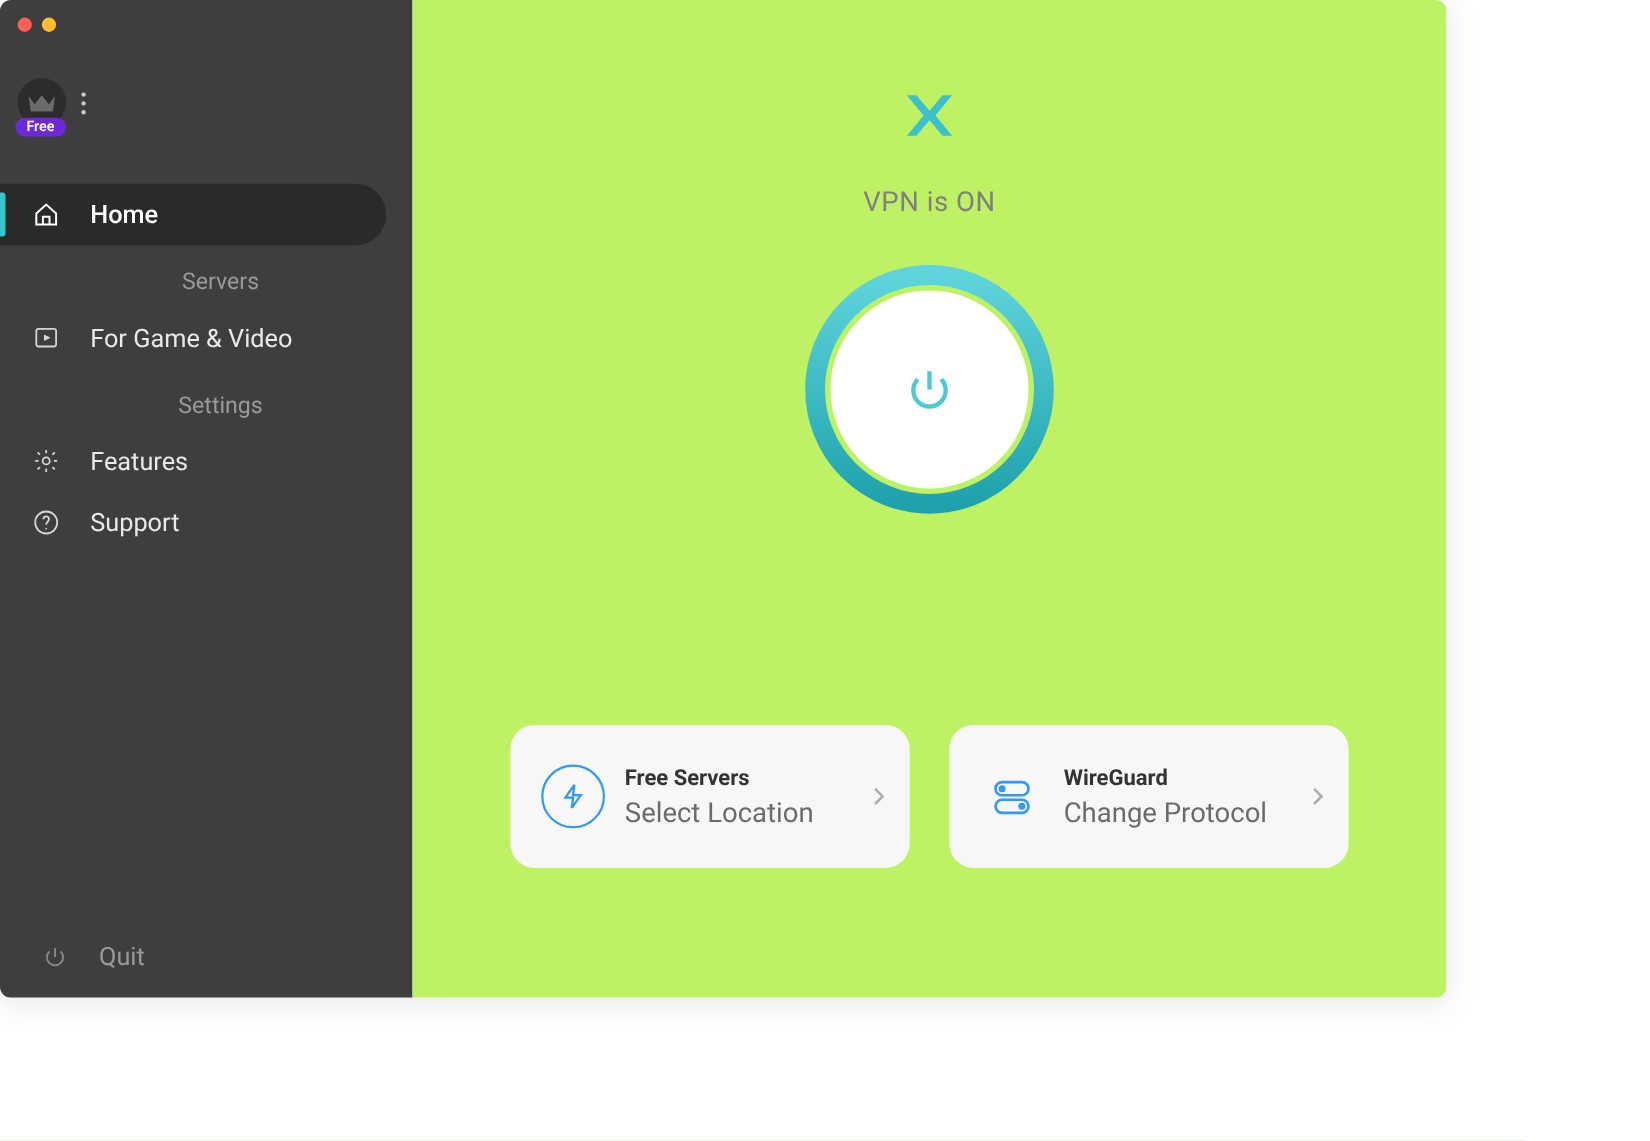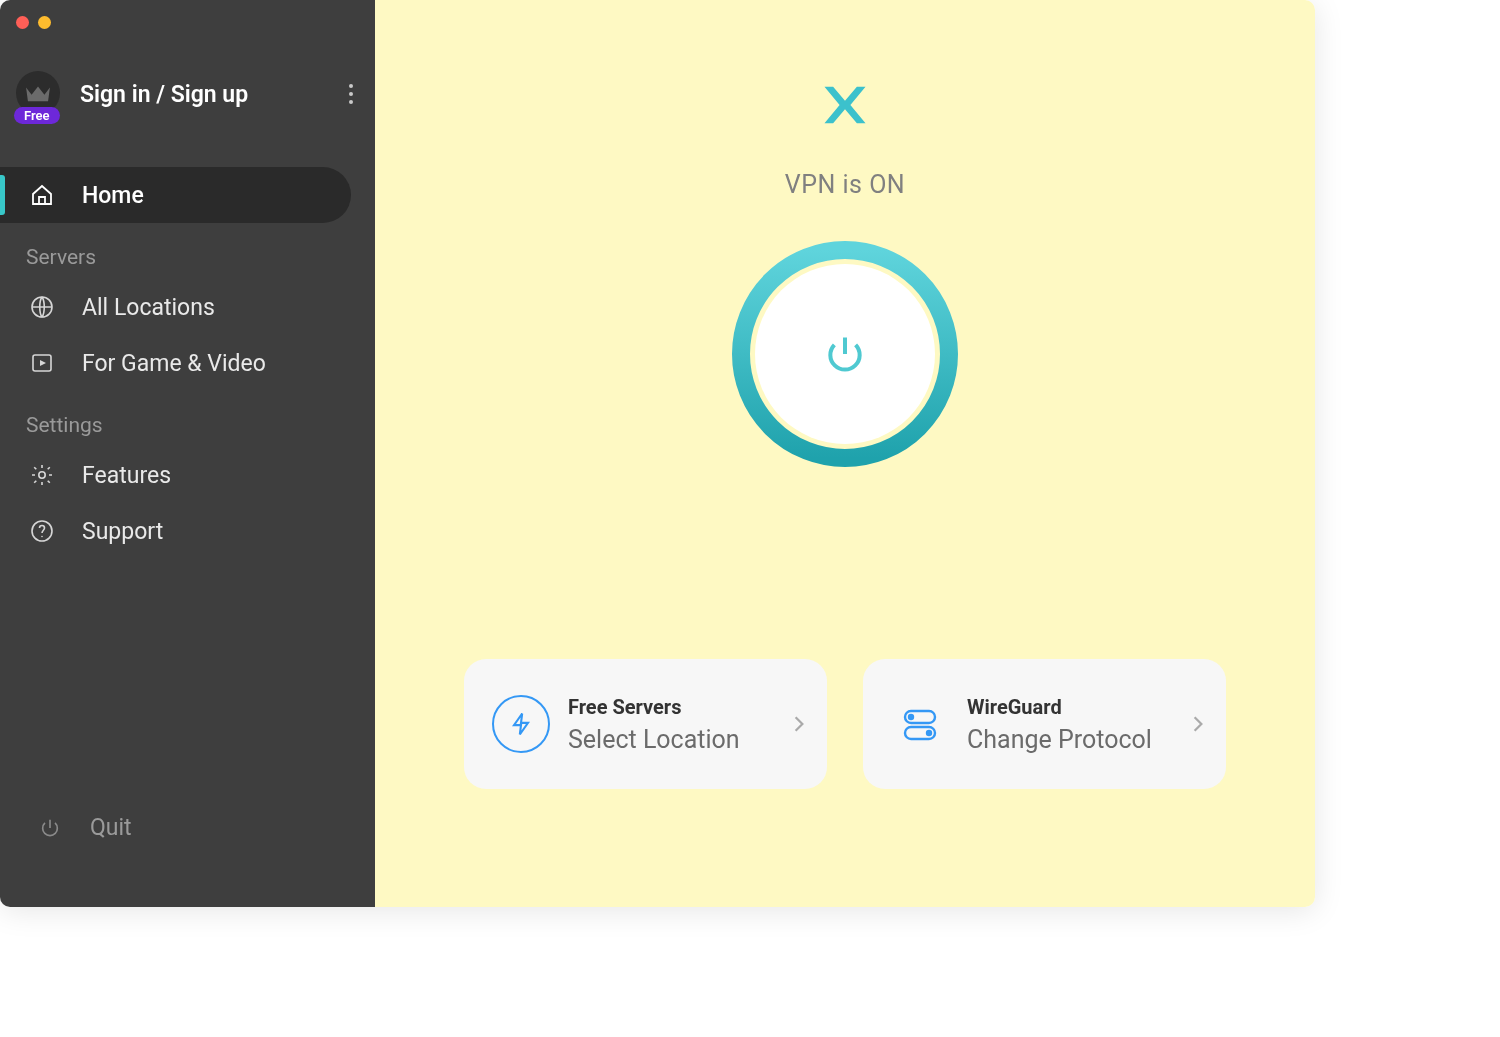--- a/index.html
+++ b/index.html
@@ -24,28 +24,28 @@
     .more-dots span { width: 4px; height: 4px; border-radius: 50%; background: #c9c9c9; }
 
     .nav { margin-top: 50px; display: flex; flex-direction: column; }
     .nav-item { display: flex; align-items: center; height: 56px; padding: 0 18px 0 30px; cursor: pointer; position: relative; }
     .nav-item .icon { width: 24px; height: 24px; display: flex; align-items: center; justify-content: center; margin-right: 28px; }
     .nav-item .label { font-size: 23px; color: #e9e9e9; }
     .nav-item.active { background: #2a2a2a; border-radius: 0 28px 28px 0; margin-right: 24px; }
     .nav-item.active::before { content: ''; position: absolute; left: 0; top: 8px; bottom: 8px; width: 5px; background: #38c7c8; border-radius: 0 3px 3px 0; }
     .nav-item.active .label { color: #fff; font-weight: 500; }
 
-    .nav-heading { font-size: 21px; color: #9a9a9a; padding: 22px 0 10px 26px; }
-
-    .quit-row { margin-top: auto; display: flex; align-items: center; padding: 0 0 66px 38px; cursor: pointer; }
+    .nav-heading { font-size: 21px; color: #9a9a9a; padding: 22px 0 10px 26px; text-align: center; }
+
+    .quit-row { margin-top: auto; display: flex; align-items: center; padding: 0 0 24px 38px; cursor: pointer; }
     .quit-row .icon { width: 24px; height: 24px; display: flex; align-items: center; justify-content: center; margin-right: 28px; }
     .quit-row .label { font-size: 23px; color: #9a9a9a; }
 
     
-    .main { flex: 1; background: #fef9c3; position: relative; display: flex; flex-direction: column; align-items: center; }
+    .main { flex: 1; background: #bef264; position: relative; display: flex; flex-direction: column; align-items: center; }
     .logo { margin-top: 78px; }
     .status-text { margin-top: 38px; font-size: 25px; color: #808080; letter-spacing: 0.5px; }
     .power-wrap { margin-top: 40px; width: 230px; height: 230px; border-radius: 50%; position: relative; display: flex; align-items: center; justify-content: center; cursor: pointer; }
     .power-ring { position: absolute; inset: 0; }
     .power-btn-inner { width: 180px; height: 180px; border-radius: 50%; background: #fff; display: flex; align-items: center; justify-content: center; }
     .power-icon { width: 44px; height: 44px; }
 
     .cards { position: absolute; bottom: 118px; left: 0; right: 0; display: flex; justify-content: center; gap: 36px; }
     .card { width: 363px; height: 130px; background: #f7f7f7; border-radius: 22px; display: flex; align-items: center; padding: 0 22px 0 28px; cursor: pointer; }
     .card-icon { width: 58px; height: 58px; border-radius: 50%; display: flex; align-items: center; justify-content: center; margin-right: 18px; }
@@ -71,21 +71,20 @@
 
     <div class="account-row">
       <div class="avatar-wrap">
         <div class="avatar-circle">
           <svg class="crown-svg" viewBox="0 0 32 24">
             <path d="M3 6 L9 14 L16 5 L23 14 L29 6 L27 21 L5 21 Z" fill="#6b6b6b"></path>
           </svg>
         </div>
         <span class="free-badge">Free</span>
       </div>
-      <span class="signin-text">Sign in / Sign up</span>
       <div class="more-btn">
         <div class="more-dots">
             <span></span>
             <span></span>
             <span></span>
           </div>
       </div>
     </div>
 
     <nav class="nav">
@@ -94,29 +93,20 @@
           <svg width="24" height="24" viewBox="0 0 24 24" fill="none" stroke="#fff" stroke-width="1.8">
             <path d="M3 11 L12 3 L21 11 V21 H3 Z"></path>
               <path d="M9 21 V14 H15 V21"></path>
           </svg>
         </span>
         <span class="label">Home</span>
       </div>
 
       <div class="nav-heading">Servers</div>
 
-      <div class="nav-item">
-        <span class="icon">
-          <svg width="24" height="24" viewBox="0 0 24 24" fill="none" stroke="#d6d6d6" stroke-width="1.6">
-            <circle cx="12" cy="12" r="10"></circle>
-              <path d="M2 12 H22 M12 2 C15 6 15 18 12 22 M12 2 C9 6 9 18 12 22"></path>
-          </svg>
-        </span>
-        <span class="label">All Locations</span>
-      </div>
 
       <div class="nav-item">
         <span class="icon">
           <svg width="24" height="24" viewBox="0 0 24 24" fill="none" stroke="#d6d6d6" stroke-width="1.6">
             <rect x="3" y="4" width="18" height="16" rx="2"></rect>
               <path d="M10 9 L16 12 L10 15 Z" fill="#d6d6d6" stroke="none"></path>
           </svg>
         </span>
         <span class="label">For Game &amp; Video</span>
       </div>

